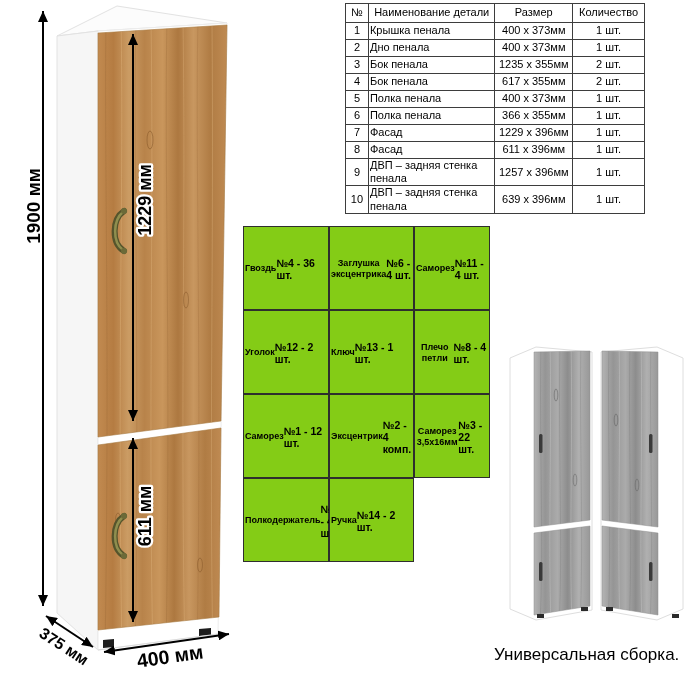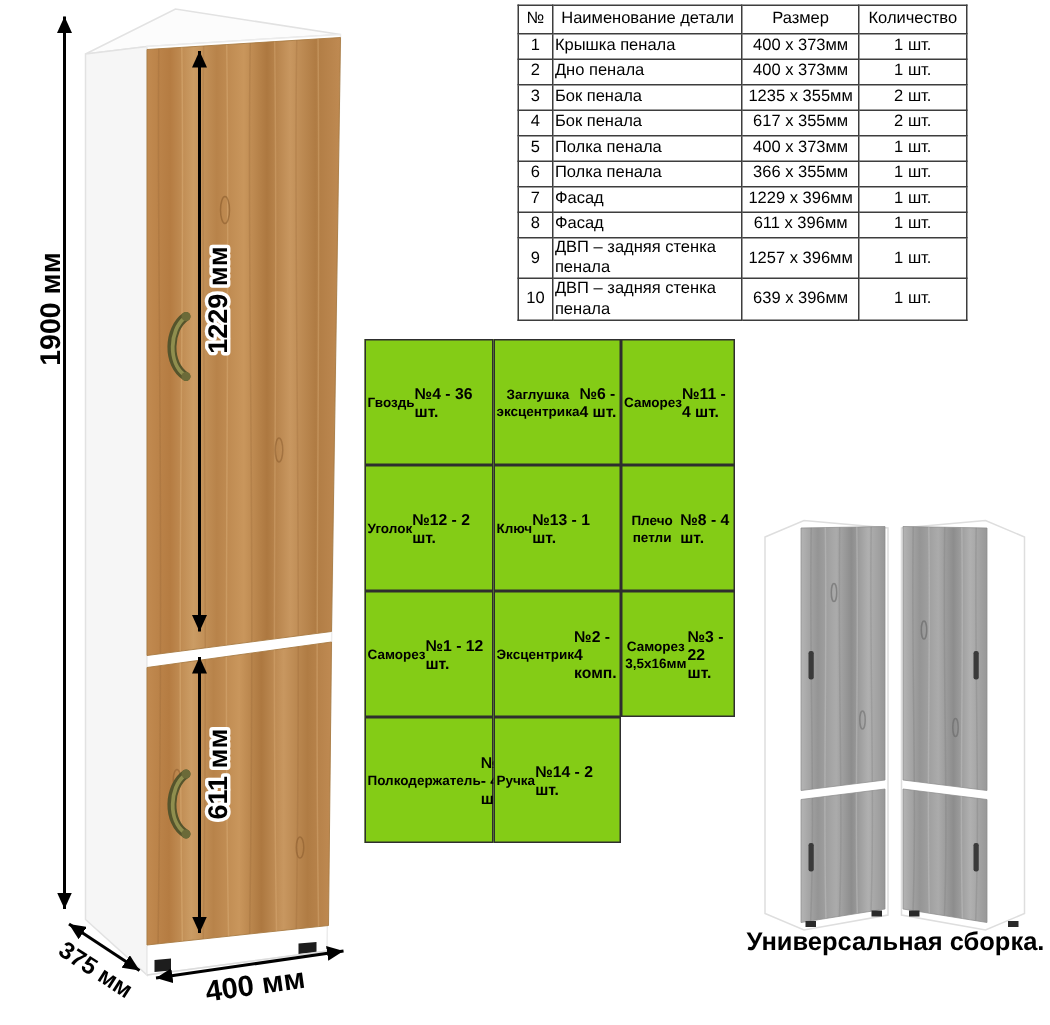--- a/index.html
+++ b/index.html
@@ -23,22 +23,22 @@
       grid-template-columns:86px 85px 76px;grid-auto-rows:84px;}
   .hw-cell{border:1.5px solid #2e2e2e;background:#84cc16;box-sizing:border-box;
       display:flex;flex-direction:row;align-items:center;justify-content:space-between;
       padding:3px 1px 2px 1px;}
   .hw-title{font-weight:bold;font-size:9px;line-height:1.15;text-align:center;}
   .hw-icon{flex:1;width:100%;min-height:0;display:flex;align-items:center;justify-content:center;}
   .hw-icon svg{width:92%;height:100%;max-height:42px;}
   .hw-count{font-weight:bold;font-size:10.5px;}
   .hw-empty{grid-column:3;grid-row:5;border:none;background:transparent;}
 
-  #variants-caption{position:absolute;left:494px;top:618px;width:206px;text-align:center;
-      font-weight:bold;font-size:17px;}
+  #variants-caption{position:absolute;left:494px;top:645px;width:206px;text-align:left;
+      font-weight:normal;font-size:17px;}
 </style>
 </head>
 <body>
 
 <div id="stage">
 
   <svg id="illustration" width="700" height="683" viewBox="0 0 700 683">
     <defs>
       <linearGradient id="oakG" x1="0" y1="0" x2="1" y2="0">
         <stop offset="0" stop-color="#c18a50"></stop>

